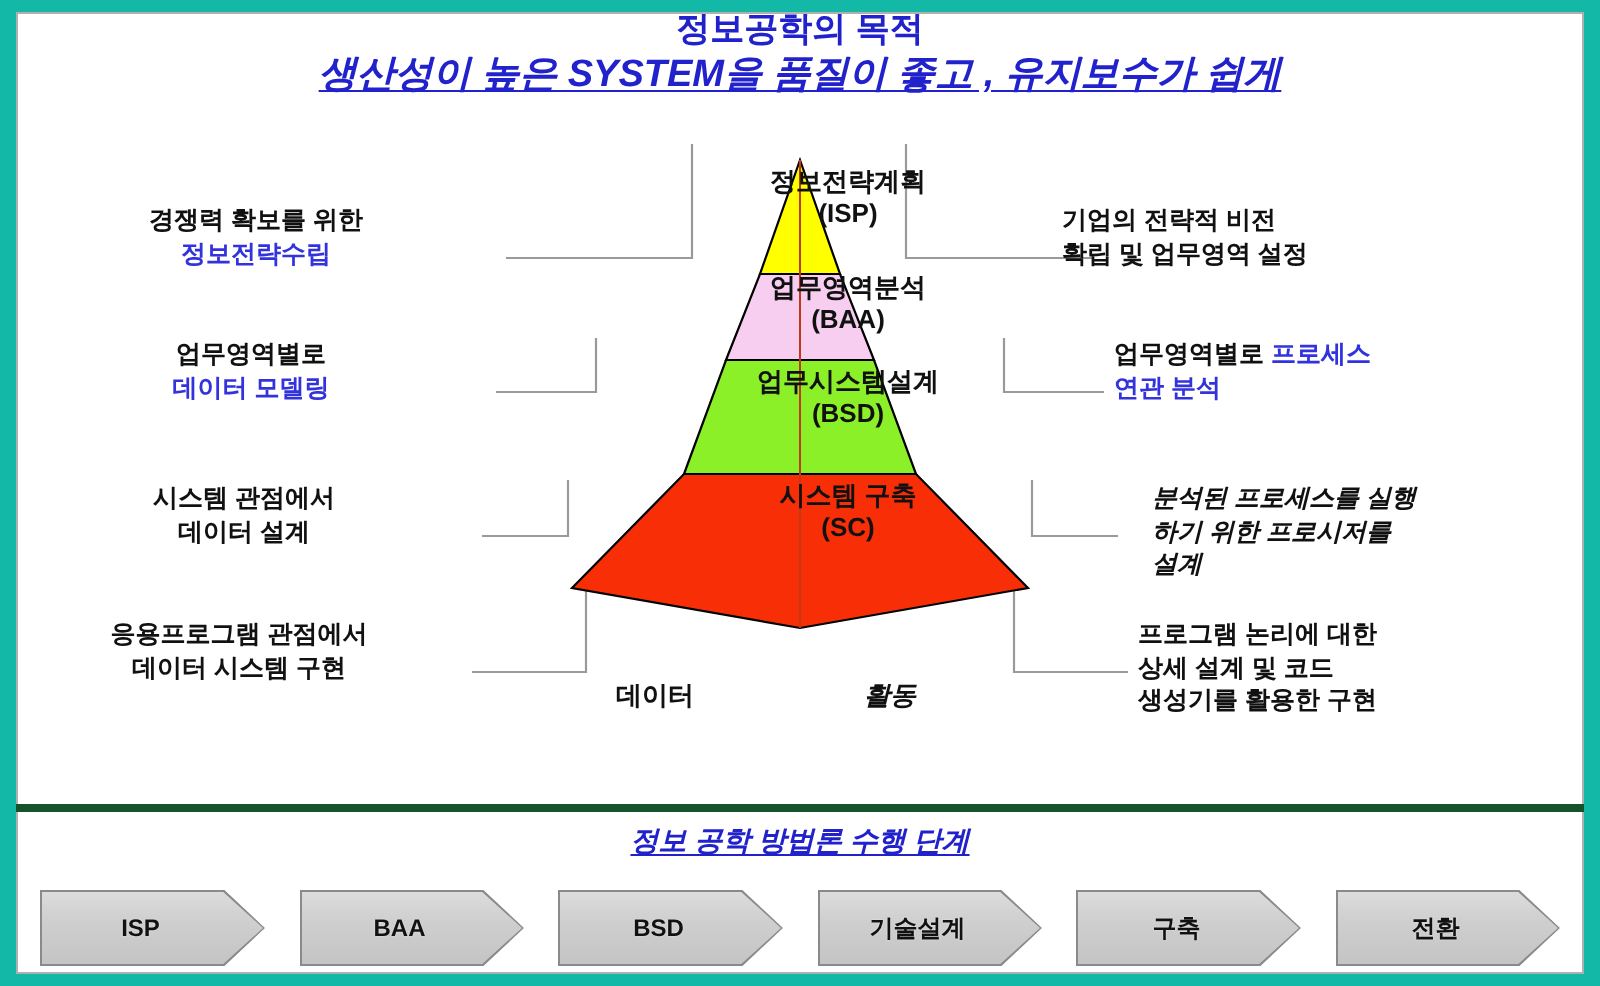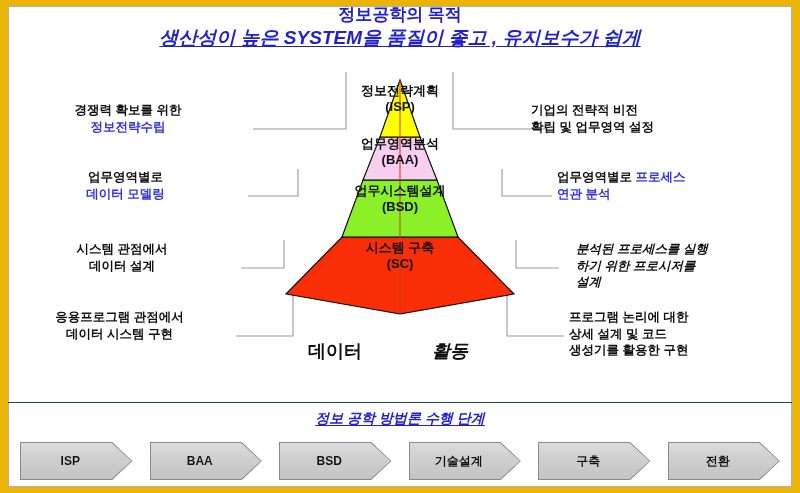--- a/index.html
+++ b/index.html
@@ -3,21 +3,21 @@
 <meta charset="utf-8">
 <style>
   html,body{margin:0;padding:0;background:#ffffff;}
   body{
     font-family:"Liberation Sans","DejaVu Sans",sans-serif;
     -webkit-font-smoothing:antialiased;
   }
   #canvas{
     position:relative;
     width:800px;height:493px;
-    background:#eab308;
+    background:#14b8a6;
     overflow:hidden;
   }
   
   #frame{
     position:absolute;left:8px;top:6px;
     width:784px;height:481px;
     border:1px solid #b0b0b0;
     box-sizing:border-box;
     background:#ffffff;
   }
@@ -65,33 +65,34 @@
   .lbl.left{text-align:center;}
   .blue{color:#3333dd;}
   
   .pyr-label{
     position:absolute;
     text-align:center;
     font-weight:bold;
     color:#111111;
     line-height:1.22;
     white-space:nowrap;
+    margin-left:24px;
   }
   .pyr-label .ko{display:block;font-size:13px;}
   .pyr-label .en{display:block;font-size:13px;}
   .base-word{
     position:absolute;
-    font-size:18px;font-weight:bold;color:#111111;
+    font-size:13px;font-weight:bold;color:#111111;
     white-space:nowrap;
   }
   
   #bottom-panel{
     position:absolute;left:8px;top:402px;
     width:784px;height:85px;
-    border-top:1px solid #14532d;
+    border-top:4px solid #14532d;
     box-sizing:border-box;
   }
   #bottom-title{
     position:absolute;left:0;top:6px;width:784px;
     text-align:center;
   }
   #bottom-title span{
     color:#2222cc;
     font-weight:bold;font-style:italic;
     font-size:14px;

